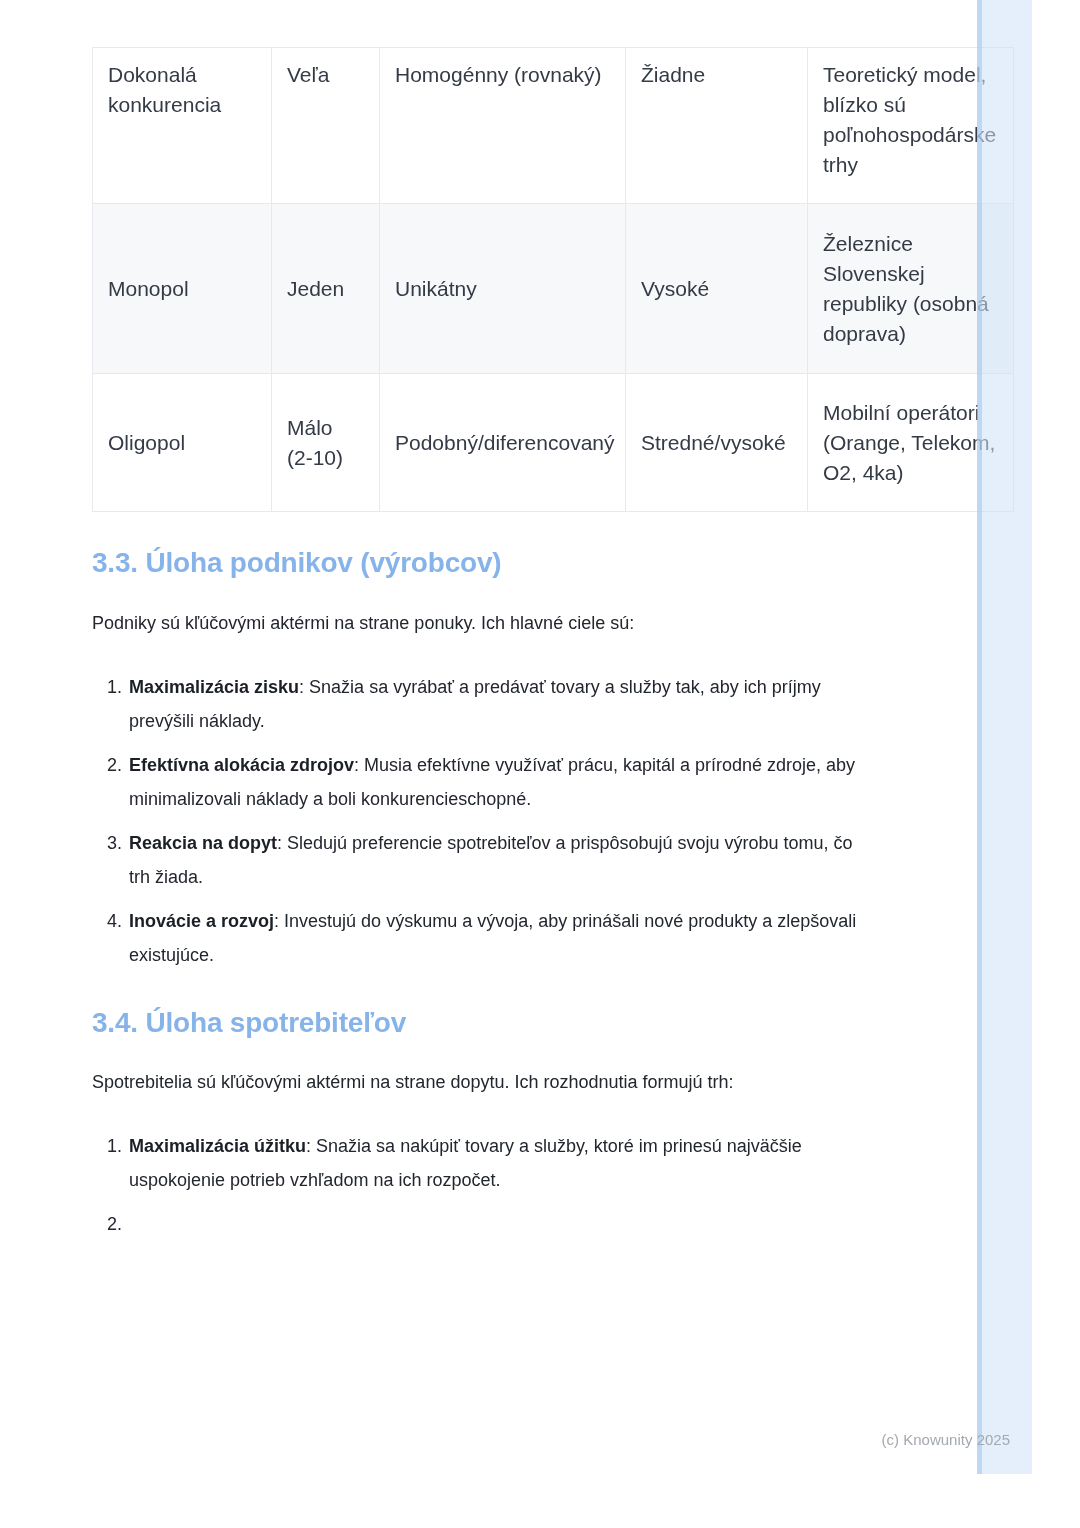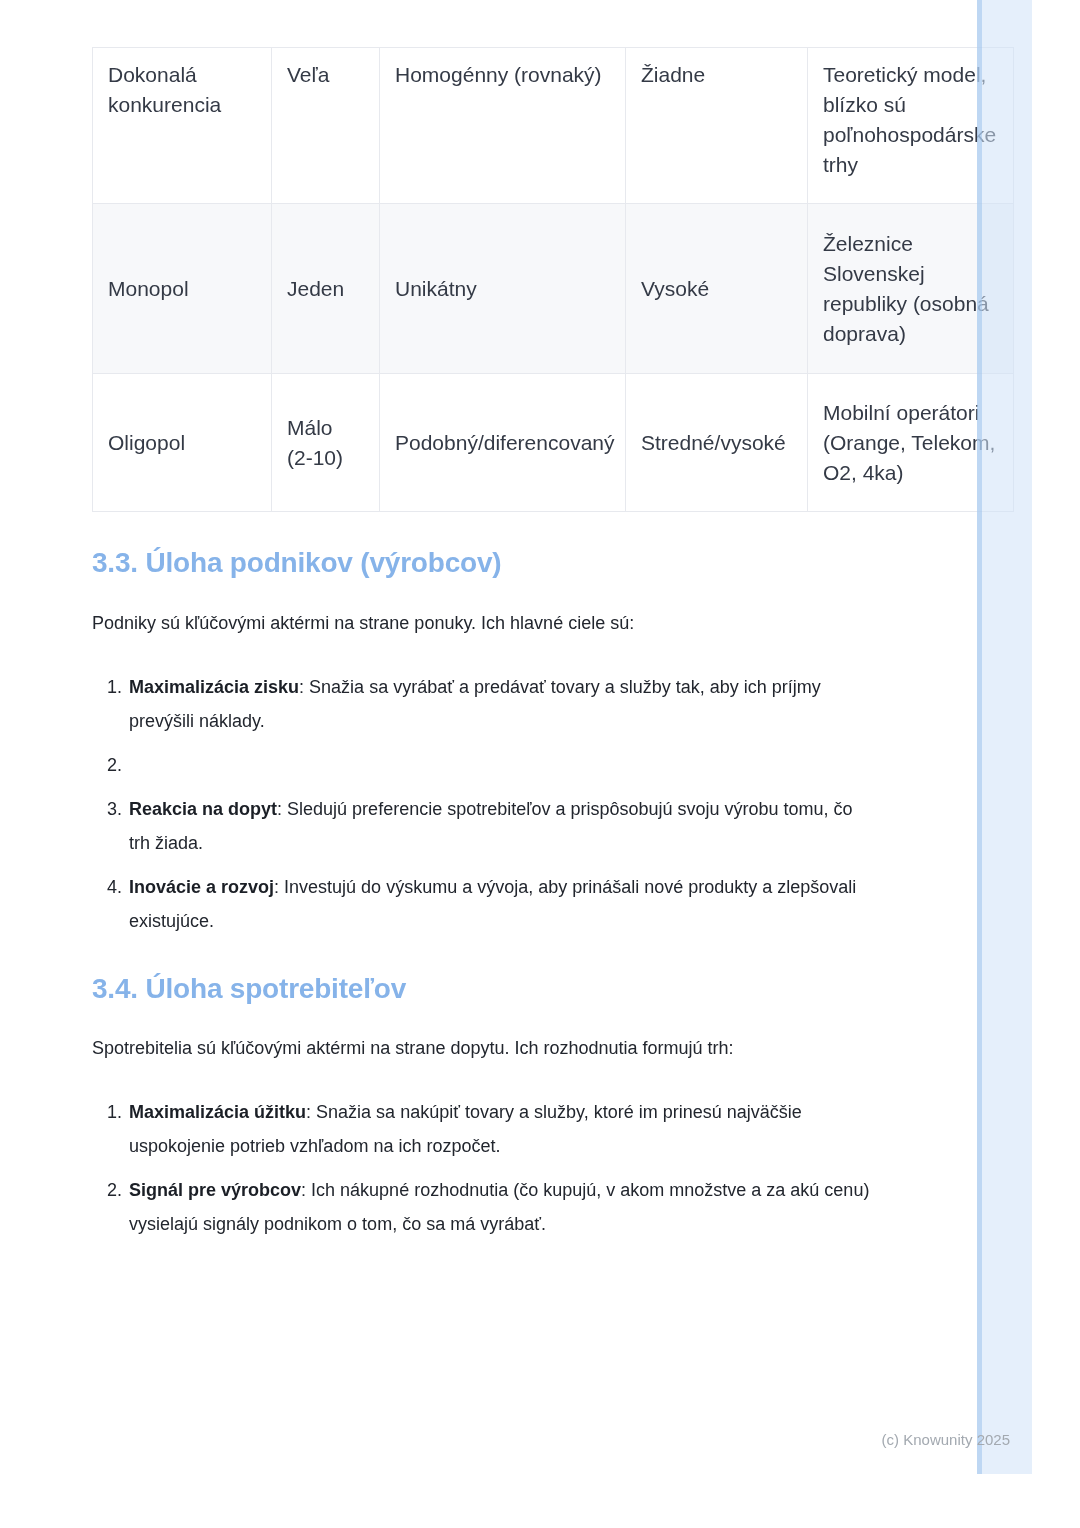--- a/index.html
+++ b/index.html
@@ -131,20 +131,21 @@
     <h2 class="heading">3.3. Úloha podnikov (výrobcov)</h2>
     <p class="intro">Podniky sú kľúčovými aktérmi na strane ponuky. Ich hlavné ciele sú:</p>
 
     <div class="olist">
       <div class="li">
         <span class="num">1.</span>
         <span class="body"><span class="label">Maximalizácia zisku</span><span>: Snažia sa vyrábať a predávať tovary a služby tak, aby ich príjmy prevýšili náklady.</span></span>
       </div>
       <div class="li">
         <span class="num">2.</span>
+        <span class="body"><span class="label">Efektívna alokácia zdrojov</span><span>: Musia efektívne využívať prácu, kapitál a prírodné zdroje, aby minimalizovali náklady a boli konkurencieschopné.</span></span>
       </div>
       <div class="li">
         <span class="num">3.</span>
         <span class="body"><span class="label">Reakcia na dopyt</span><span>: Sledujú preferencie spotrebiteľov a prispôsobujú svoju výrobu tomu, čo trh žiada.</span></span>
       </div>
       <div class="li">
         <span class="num">4.</span>
         <span class="body"><span class="label">Inovácie a rozvoj</span><span>: Investujú do výskumu a vývoja, aby prinášali nové produkty a zlepšovali existujúce.</span></span>
       </div>
     </div>
@@ -152,21 +153,20 @@
     <h2 class="heading">3.4. Úloha spotrebiteľov</h2>
     <p class="intro">Spotrebitelia sú kľúčovými aktérmi na strane dopytu. Ich rozhodnutia formujú trh:</p>
 
     <div class="olist">
       <div class="li">
         <span class="num">1.</span>
         <span class="body"><span class="label">Maximalizácia úžitku</span><span>: Snažia sa nakúpiť tovary a služby, ktoré im prinesú najväčšie uspokojenie potrieb vzhľadom na ich rozpočet.</span></span>
       </div>
       <div class="li">
         <span class="num">2.</span>
-        <span class="body"><span class="label">Signál pre výrobcov</span><span>: Ich nákupné rozhodnutia (čo kupujú, v akom množstve a za akú cenu) vysielajú signály podnikom o tom, čo sa má vyrábať.</span></span>
       </div>
     </div>
 
   </div>
 
   <div class="band"></div>
   <div class="watermark">(c) Knowunity 2025</div>
 </div>
 
 </body></html>

